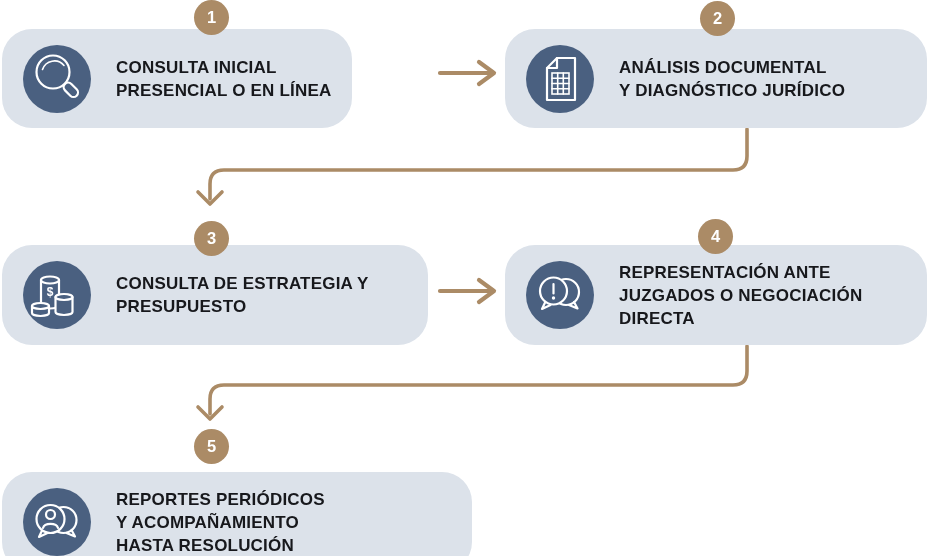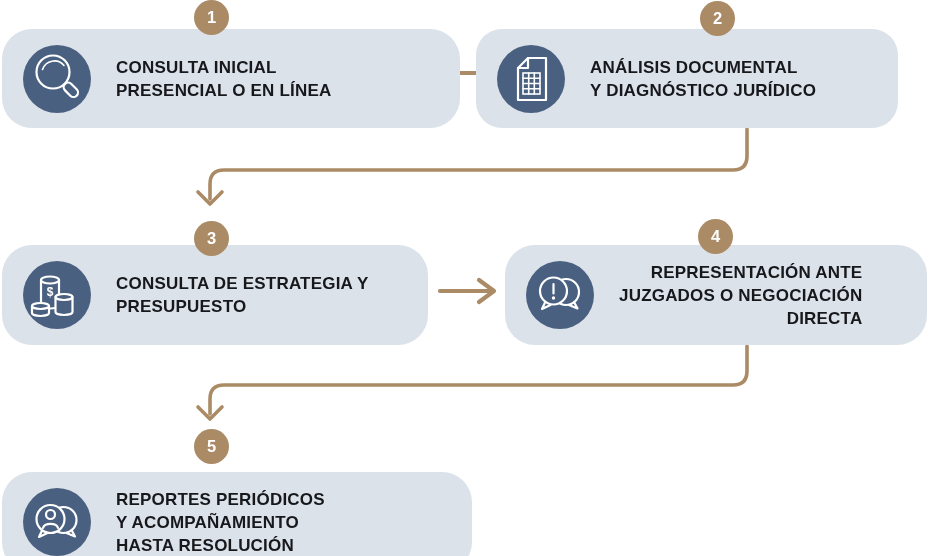--- a/index.html
+++ b/index.html
@@ -16,24 +16,24 @@
     position:relative;width:930px;height:556px;overflow:hidden;
     background:var(--background);
     font-family:"Liberation Sans", sans-serif;
   }
   .connectors{position:absolute;left:0;top:0;width:930px;height:556px;}
   .connectors path{stroke:var(--accent);stroke-width:3.6;fill:none;stroke-linecap:round;stroke-linejoin:round;}
   .card{
     position:absolute;display:flex;align-items:center;
     background:var(--card_bg);border-radius:30px;
   }
-  .c1{left:2px;top:29px;width:458px;height:99px;}
-  .c2{left:476px;top:29px;width:422px;height:99px;border-radius:26px;}
+  .c1{left:2px;top:29px;width:350px;height:99px;}
+  .c2{left:505px;top:29px;width:422px;height:99px;}
   .c3{left:2px;top:245px;width:426px;height:100px;}
-  .c4{left:505px;top:245px;width:422px;height:100px;text-align:right;}
+  .c4{left:505px;top:245px;width:422px;height:100px;}
   .c5{left:2px;top:453px;width:470px;height:100px;margin-top:19px;}
   .icon-circle{
     flex:0 0 68px;width:68px;height:68px;margin-left:21px;
     background:var(--icon_circle);border-radius:50%;
     display:flex;align-items:center;justify-content:center;
   }
   .icon-circle svg{display:block;width:68px;height:68px;}
   .ic{stroke:var(--icon_stroke);fill:none;stroke-width:2.2;stroke-linecap:round;stroke-linejoin:round;}
   .ic-thin{stroke:var(--icon_stroke);fill:none;stroke-width:1.6;stroke-linecap:round;}
   .occlude{fill:var(--icon_circle);}

